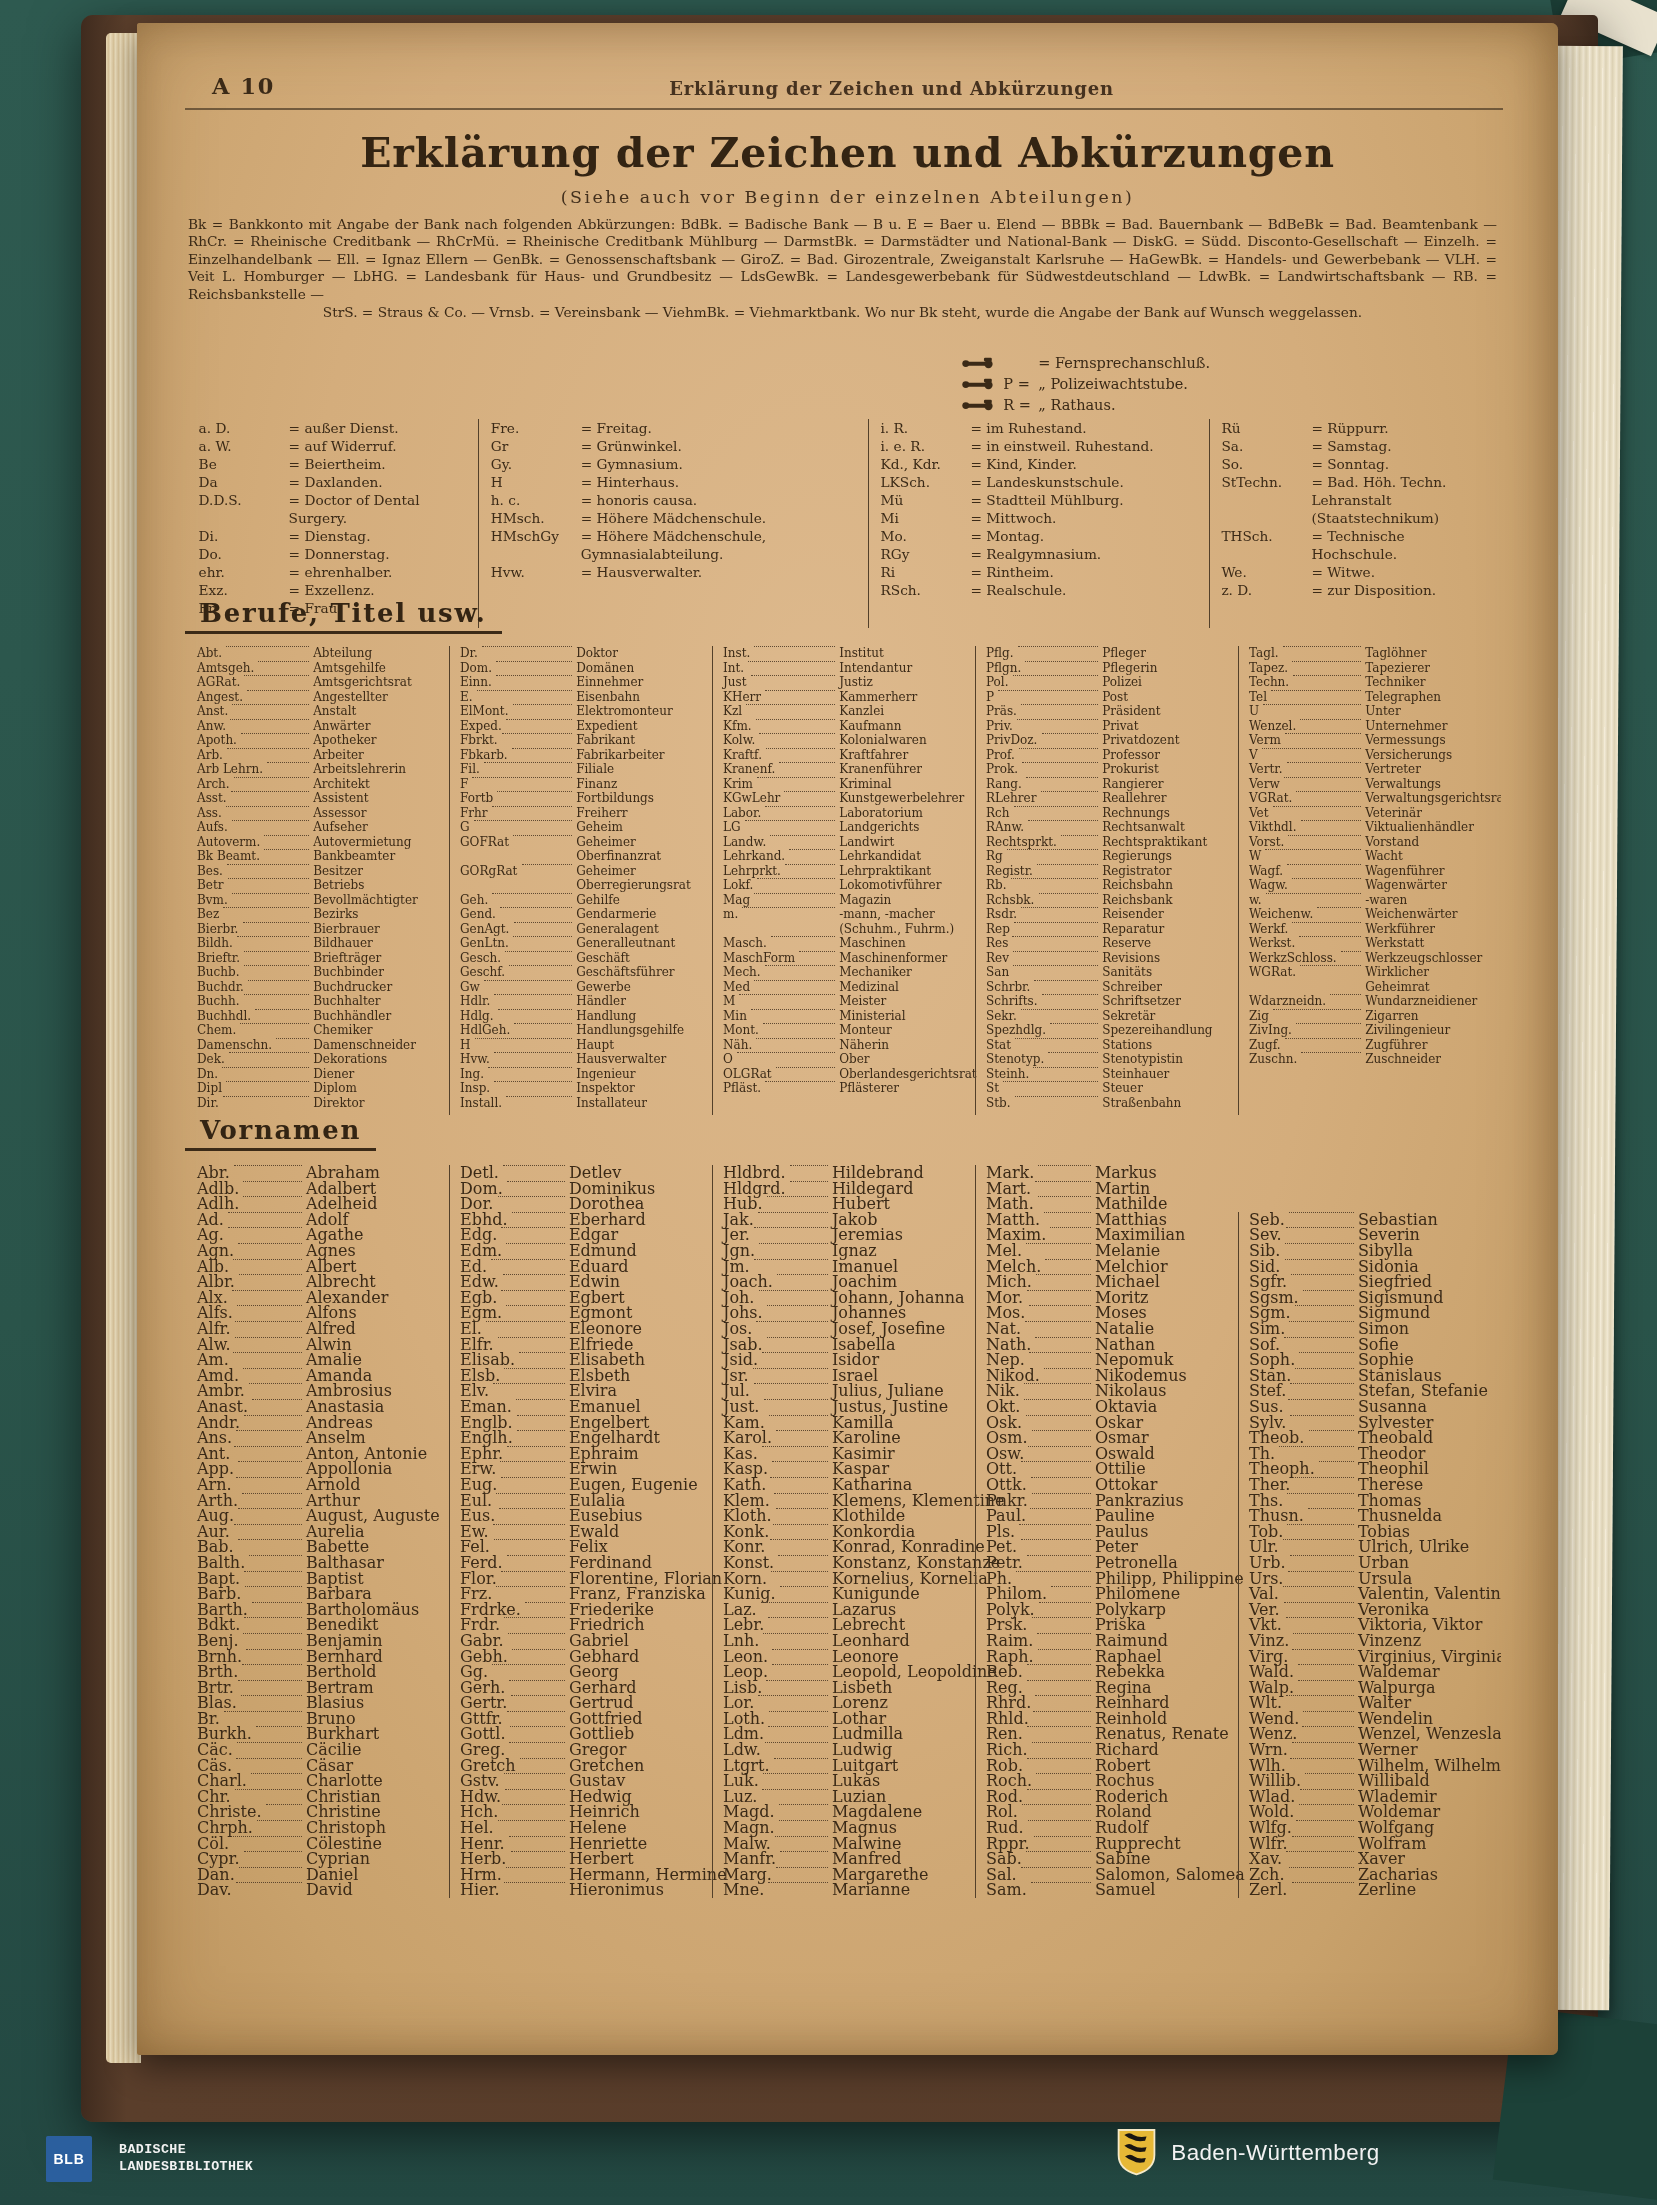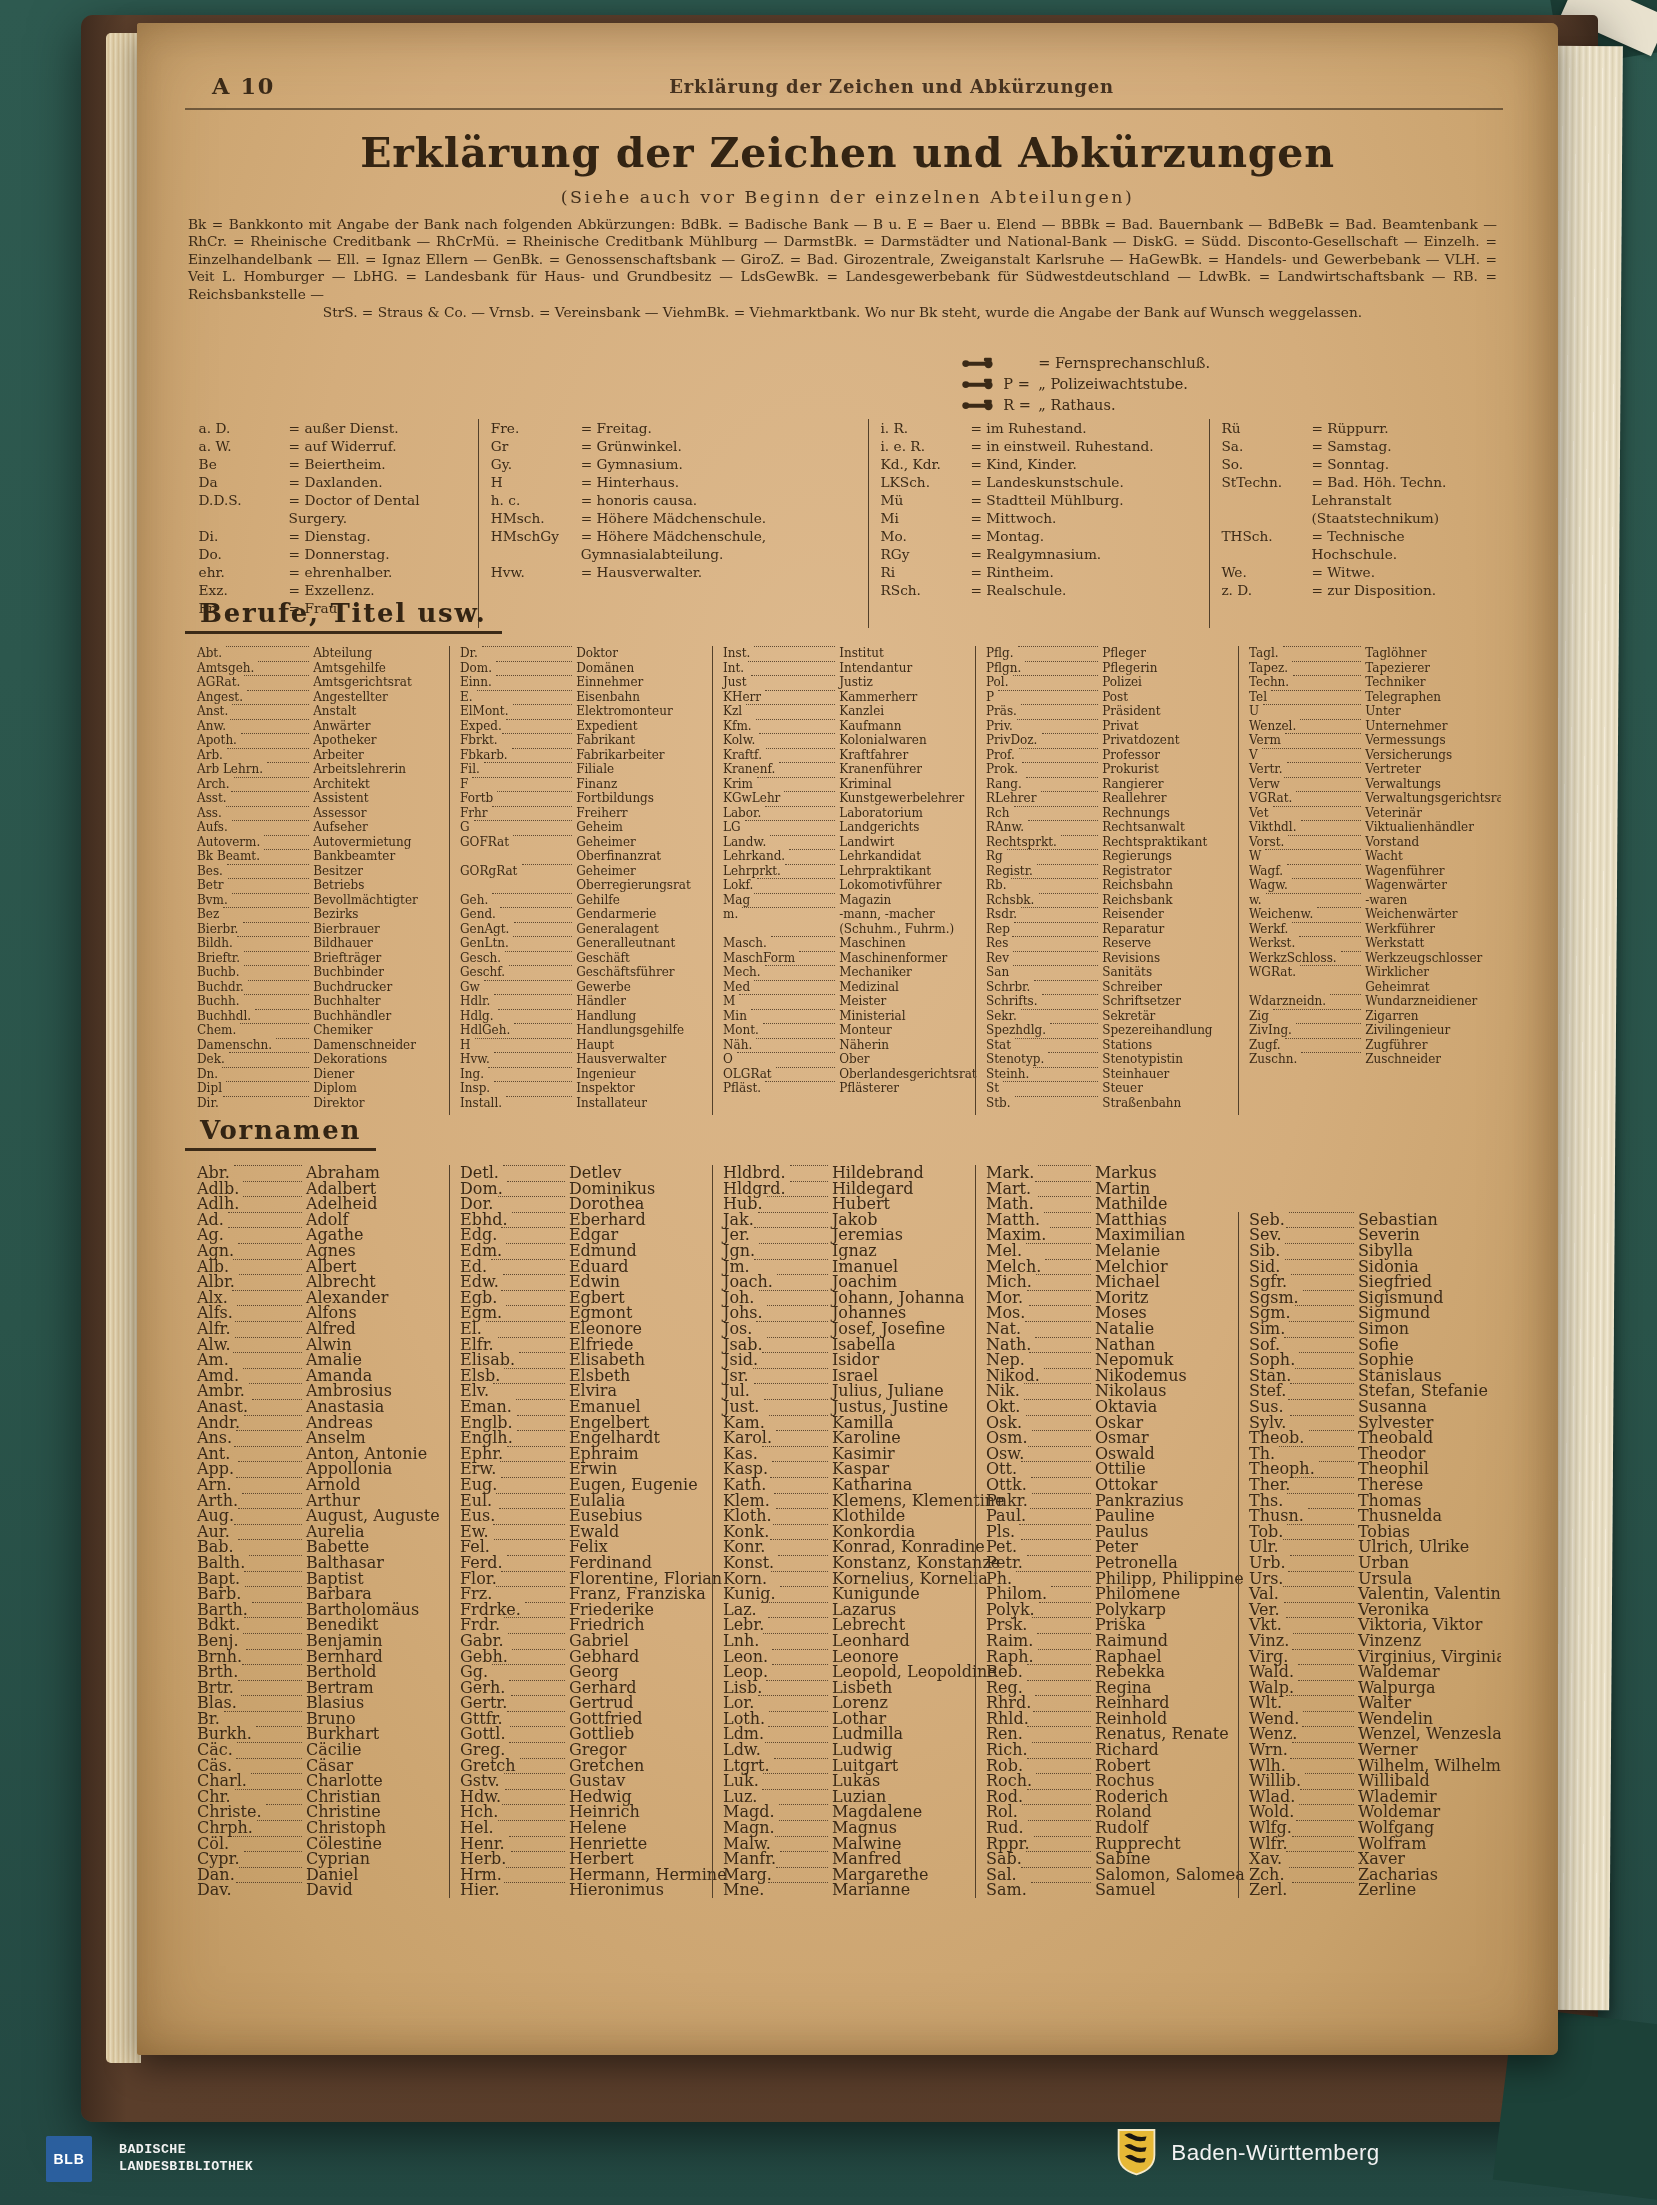--- a/index.html
+++ b/index.html
@@ -10,21 +10,21 @@
   .corner-tr{position:absolute;right:0;top:0;width:124px;height:91px;background:#1d4038;transform:rotate(-9deg) translate(25px,-29px);}
   .corner-tr-paper{position:absolute;right:-6.6px;top:-5px;width:99px;height:43px;background:#e9e2cf;transform:rotate(24deg);box-shadow:0 1.7px 5px rgba(0,0,0,.3);}
   .corner-br{position:absolute;right:-8.3px;bottom:50px;width:191px;height:174px;background:#1c4138;transform:rotate(7deg) translate(33px,33px);}
   .page-edges-left{position:absolute;left:106px;top:33px;width:35px;height:2030px;background:repeating-linear-gradient(90deg,#e7d8b6 0px,#d9c49b 2.5px,#efe3c4 5px);border-radius:5px 0 0 5px;}
   .page-edges-right{position:absolute;left:1543px;top:46px;width:73px;height:1964px;background:repeating-linear-gradient(90deg,#f4ecd9 0px,#dcd1b4 3.3px,#efe6cd 6.6px);transform:rotate(.4deg);box-shadow:1.7px 3.3px 11.6px rgba(0,0,0,.35);}
   
   .page{position:absolute;left:137px;top:23px;width:1421px;height:2032px;color:#3b2a17;
     background:radial-gradient(ellipse at 48% 35%, #ddb98d 0%, #d4ad7c 50%, #c8a16b 80%, #b8905a 100%);
     box-shadow:inset 0 0 75px rgba(92,60,22,.38), inset -10px 0 33px rgba(92,60,22,.25), 0 11.6px 33px rgba(0,0,0,.45);
     border-radius:2.5px 6.6px 6.6px 2.5px;}
-  .running-head{position:absolute;top:50px;left:75px;right:50px;display:flex;align-items:center;}
+  .running-head{position:absolute;top:50px;left:75px;right:50px;display:flex;align-items:flex-end;}
   .pageno{font-weight:bold;font-size:22.4px;letter-spacing:1.7px;}
   .running-title{flex:1;text-align:center;font-size:18px;font-weight:600;letter-spacing:0.8px;color:#46321f;}
   .head-rule{position:absolute;top:85px;left:48px;width:1318px;height:1.7px;background:#53402a;opacity:.75;}
   .main-title{position:absolute;top:106px;left:0;width:100%;text-align:center;font-size:41px;font-weight:bold;color:#332413;letter-spacing:0.8px;}
   .subtitle{position:absolute;top:164px;left:0;width:100%;text-align:center;font-size:17.4px;letter-spacing:2.5px;color:#43301d;}
   .intro{position:absolute;top:193px;left:51px;width:1309px;font-size:13.7px;line-height:1.27;text-align:justify;}
   .intro-last{text-align:center;margin-top:1px;}
   
   .acct{position:absolute;top:335px;left:356px;font-size:14.5px;line-height:1.5;}
   .acct-row{display:flex;}

